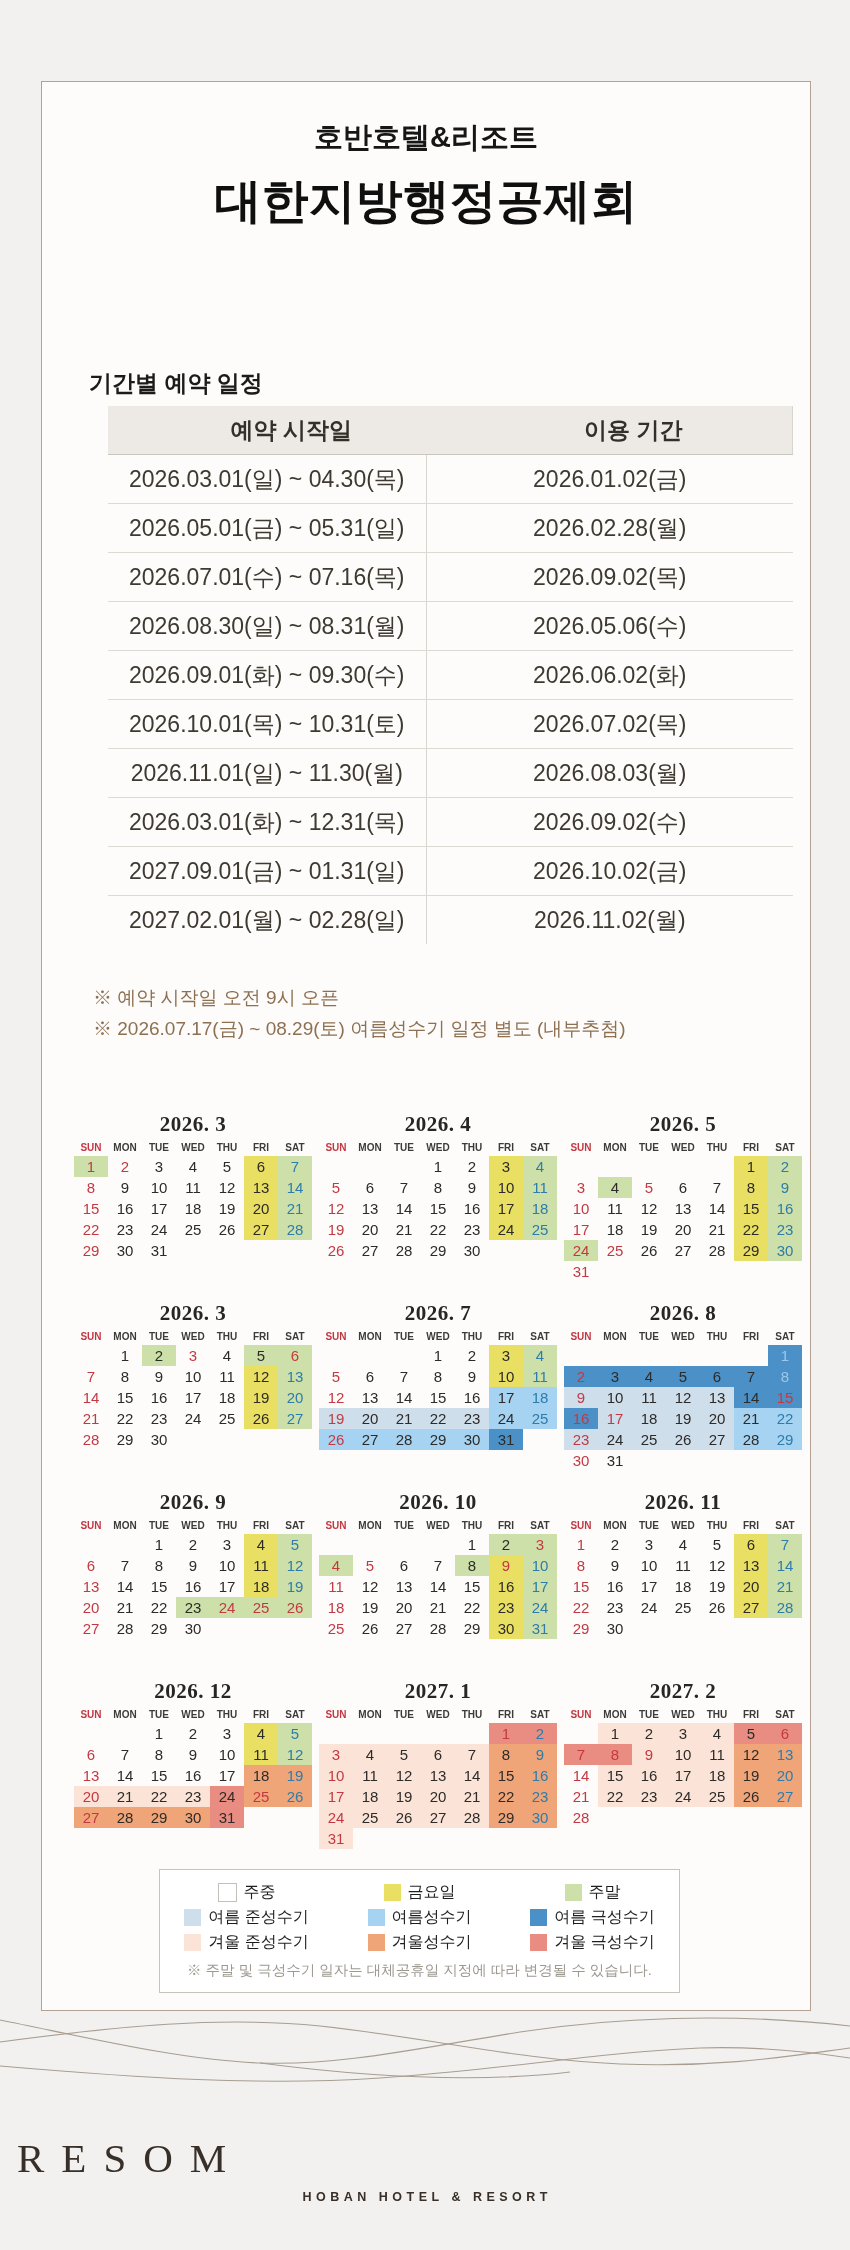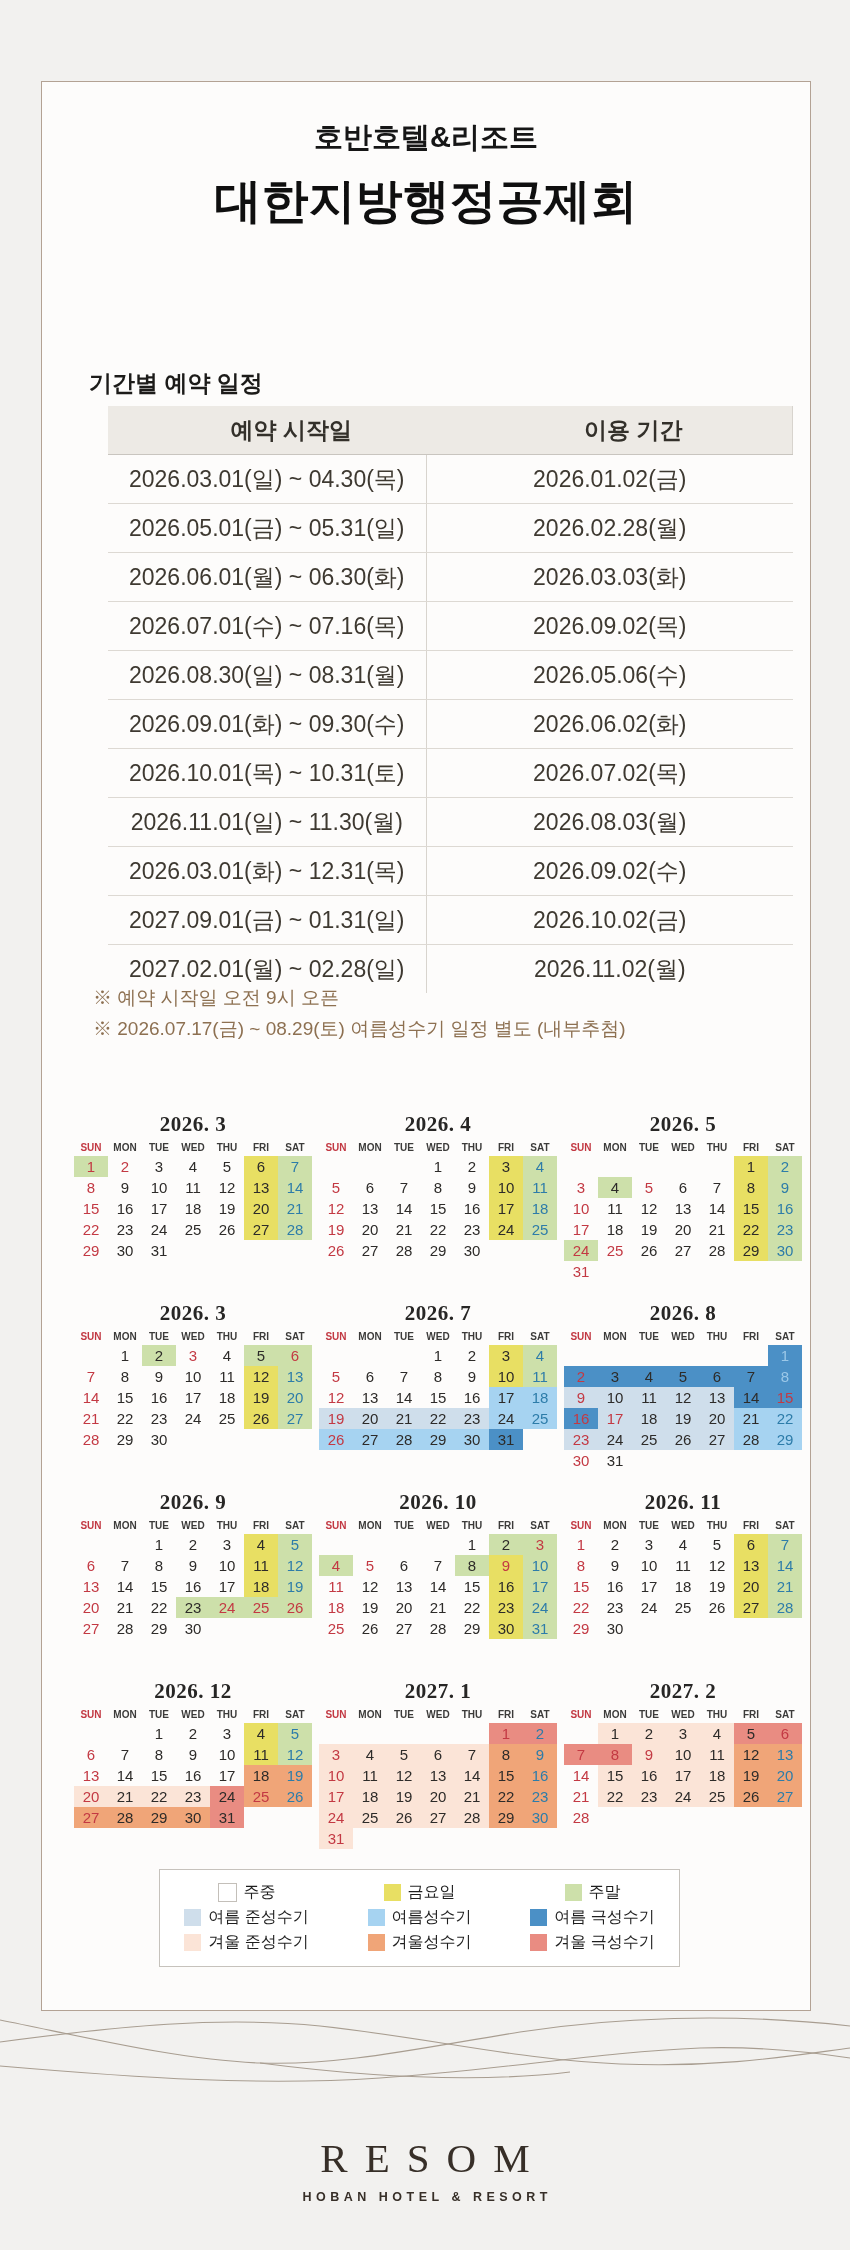--- a/index.html
+++ b/index.html
@@ -23,21 +23,21 @@
   .m-head span{height:17px;line-height:17px;font-size:10px;font-weight:bold;color:#3c3b3a;text-align:center;}
   .m-head .sun{color:#c23842;}
   .m-grid{display:grid;grid-template-columns:repeat(7,34px);grid-auto-rows:21px;}
   .m-cell{text-align:center;line-height:21px;font-size:15px;font-weight:500;}
   .legend{position:absolute;left:117px;top:1787px;width:519px;border:1px solid #c6c2bc;background:#fff;padding:11px 0 12px;}
   .lg-grid{display:grid;grid-template-columns:repeat(3,1fr);row-gap:2px;}
   .lg-item{display:flex;align-items:center;justify-content:center;height:23px;font-size:16px;color:#1e1e1e;}
   .lg-swatch{width:17px;height:17px;margin-right:7px;flex:none;}
   .lg-note{margin-top:7px;text-align:center;font-size:14.5px;color:#9d9890;}
   .waves{position:absolute;left:0;top:2008px;width:850px;height:95px;}
-  .logo{position:absolute;top:2134px;left:0;width:100%;text-align:center;font-family:"Liberation Serif",serif;font-size:41px;letter-spacing:17px;text-indent:17px;color:#372f28;}
+  .logo{position:absolute;top:2134px;left:0;width:100%;text-align:left;font-family:"Liberation Serif",serif;font-size:41px;letter-spacing:17px;text-indent:17px;color:#372f28;}
   .logo-sub{position:absolute;top:2190px;left:0;width:100%;text-align:center;font-size:12.5px;font-weight:600;letter-spacing:4.5px;text-indent:4.5px;color:#372f28;}
 </style>
 </head>
 <body>
 
 <div class="page">
   <div class="card">
     <div class="brand">호반호텔&amp;리조트</div>
     <div class="title">
       <div>대한지방행정공제회</div>
@@ -51,24 +51,20 @@
         <div class="t-cell first">이용 기간</div>
       </div>
       <div class="t-body">
           <div class="t-row">
             <div class="t-cell first">2026.03.01(일) ~ 04.30(목)</div>
             <div class="t-cell">2026.01.02(금)</div>
           </div>
           <div class="t-row">
             <div class="t-cell first">2026.05.01(금) ~ 05.31(일)</div>
             <div class="t-cell">2026.02.28(월)</div>
-          </div>
-          <div class="t-row">
-            <div class="t-cell first">2026.06.01(월) ~ 06.30(화)</div>
-            <div class="t-cell">2026.03.03(화)</div>
           </div>
           <div class="t-row">
             <div class="t-cell first">2026.07.01(수) ~ 07.16(목)</div>
             <div class="t-cell">2026.09.02(목)</div>
           </div>
           <div class="t-row">
             <div class="t-cell first">2026.08.30(일) ~ 08.31(월)</div>
             <div class="t-cell">2026.05.06(수)</div>
           </div>
           <div class="t-row">
@@ -703,20 +699,21 @@
           </div>
           <div class="lg-item">
             <span class="lg-swatch" style="background: rgb(240, 165, 120);"></span>
             <span>겨울성수기</span>
           </div>
           <div class="lg-item">
             <span class="lg-swatch" style="background: rgb(233, 140, 130);"></span>
             <span>겨울 극성수기</span>
           </div>
         </div>
+      <div class="lg-note">※ 주말 및 극성수기 일자는 대체공휴일 지정에 따라 변경될 수 있습니다.</div>
     </div>
   </div>
 
   <svg class="waves" viewBox="0 0 850 95" xmlns="http://www.w3.org/2000/svg">
     <path d="M0,12 C90,30 180,52 260,55 C340,58 420,40 520,24 C610,10 730,4 850,18" fill="none" stroke="#a89d90" stroke-width="1.1"></path>
     <path d="M0,34 C120,18 220,8 320,18 C430,30 520,52 620,56 C720,60 790,48 850,40" fill="none" stroke="#a89d90" stroke-width="1.1"></path>
     <path d="M0,58 C140,70 260,78 380,70 C500,62 600,44 700,40 C760,38 810,44 850,50" fill="none" stroke="#a89d90" stroke-width="1.1"></path>
     <path d="M260,55 C360,68 470,76 570,64" fill="none" stroke="#a89d90" stroke-width="1.1"></path>
   </svg>
   <div class="logo">RESOM</div>

